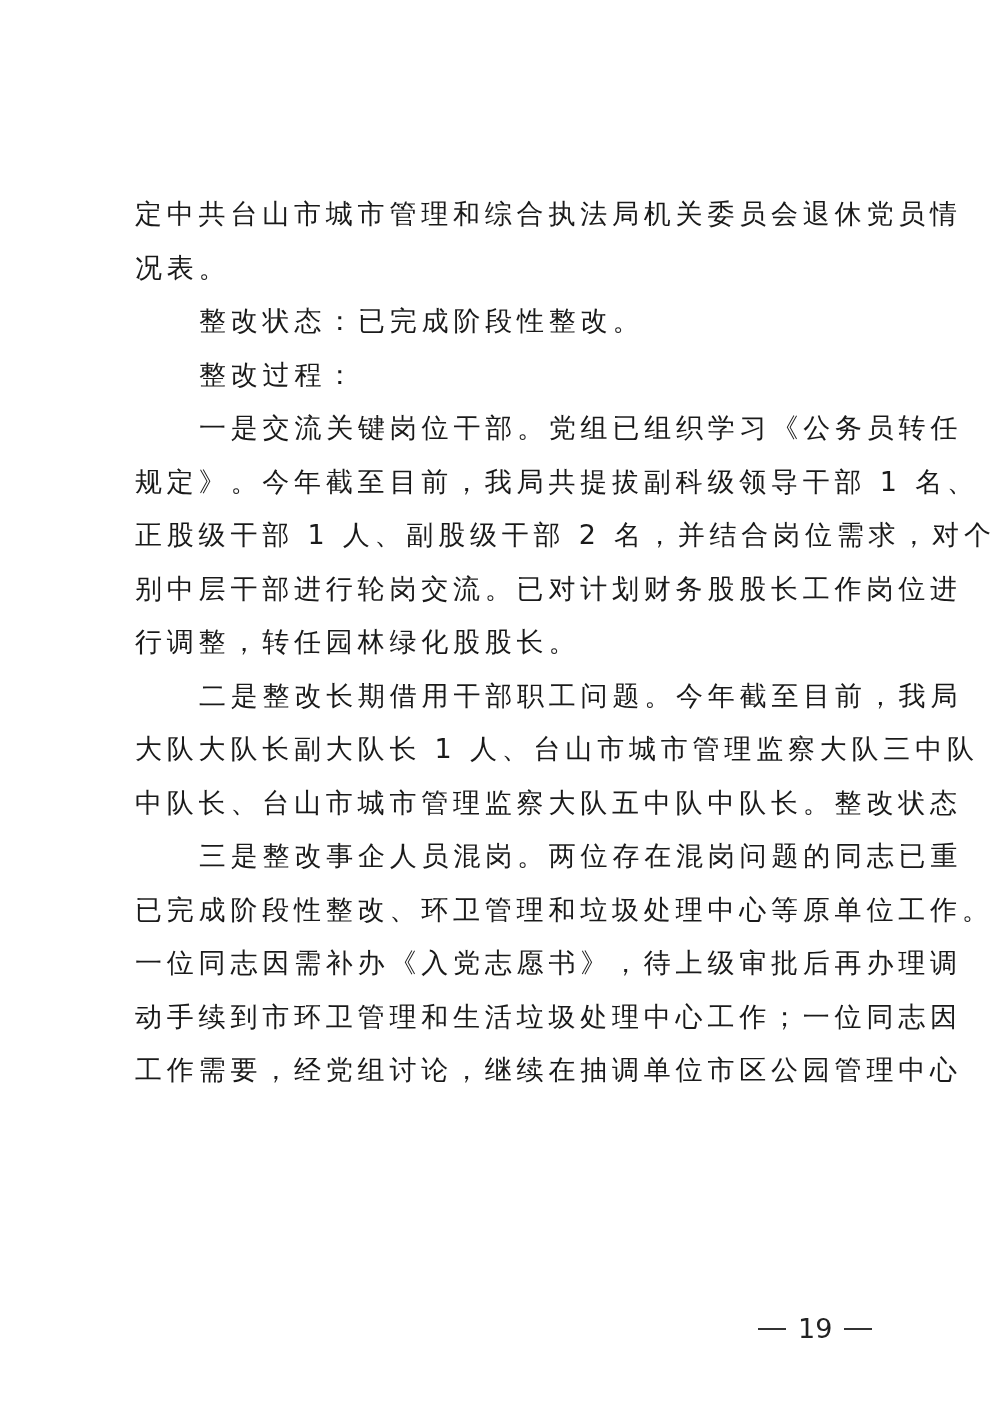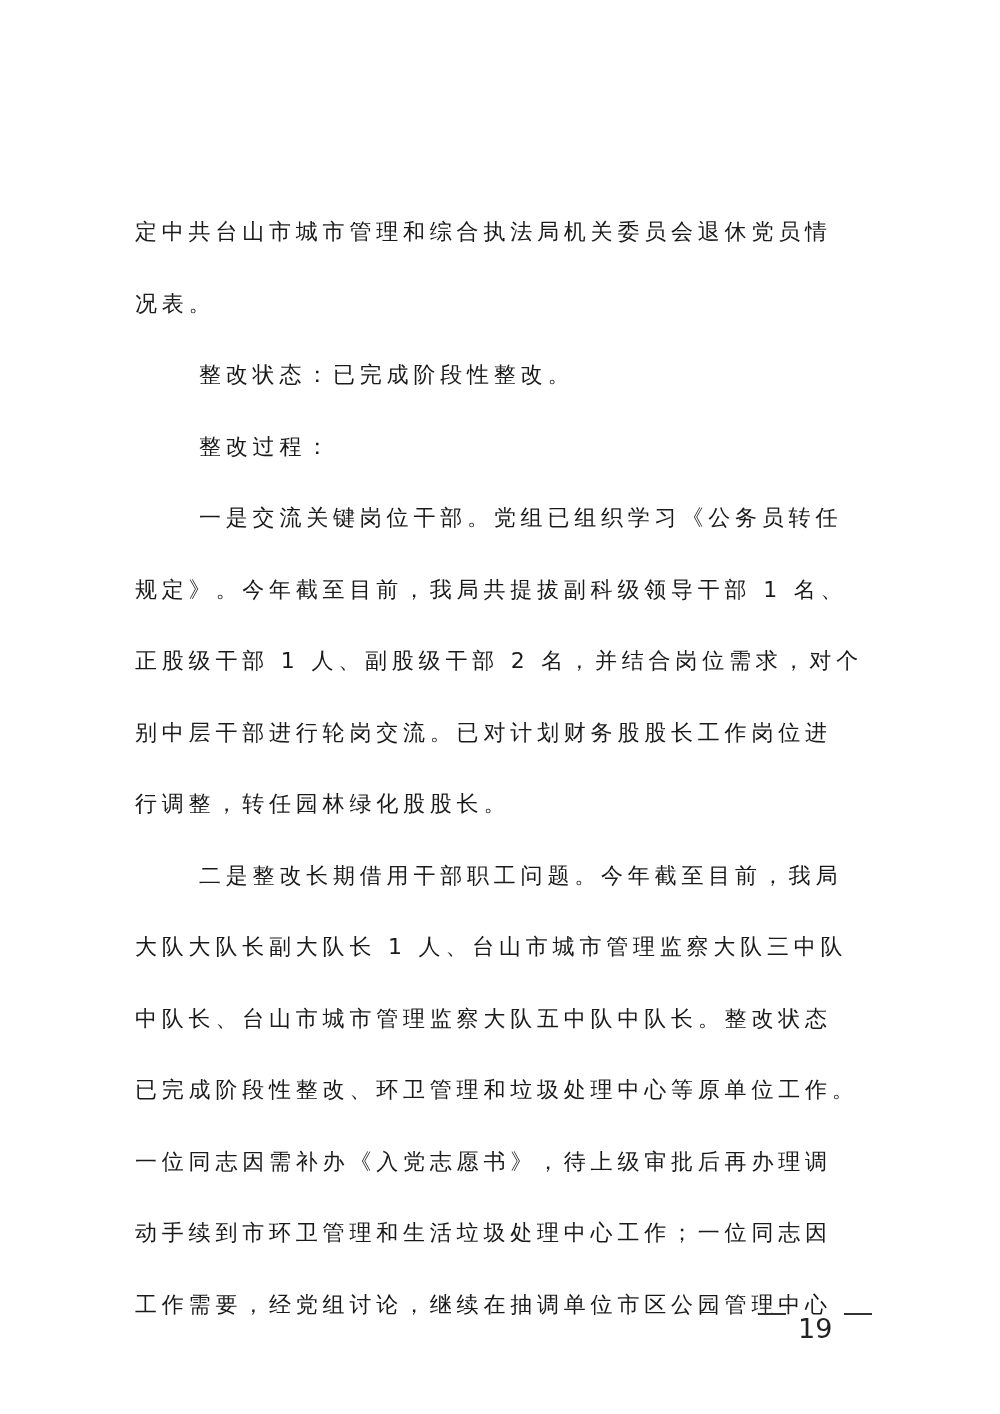--- a/index.html
+++ b/index.html
@@ -17,39 +17,39 @@
     }
     .page {
       position: absolute;
       left: 135px;
       top: 196px;
       width: 740px;
     }
     .line {
       height: 53.5px;
       line-height: 36px;
-      font-size: 22px;
+      font-size: 27px;
       letter-spacing: 4.8px;
       white-space: nowrap;
-      margin-top: 18px;
     }
     .indent {
       padding-left: 64px;
     }
     .bold {
       font-weight: normal;
     }
     .footer {
       position: absolute;
       left: 758px;
       top: 1313px;
       font-size: 27px;
       color: #222;
       font-family: "DejaVu Sans", sans-serif;
       display: flex;
+      align-items: center;
       gap: 12px;
     }
     .dash {
       display: inline-block;
       width: 28px;
       height: 2px;
       background: #333;
     }
   </style>
 </head>
@@ -61,20 +61,21 @@
   <div class="line indent">整改状态：已完成阶段性整改。</div>
   <div class="line indent">整改过程：</div>
   <div class="line indent"><span class="bold">一是</span><span>交流关键岗位干部。党组已组织学习《公务员转任</span></div>
   <div class="line">规定》。今年截至目前，我局共提拔副科级领导干部 1 名、</div>
   <div class="line">正股级干部 1 人、副股级干部 2 名，并结合岗位需求，对个</div>
   <div class="line">别中层干部进行轮岗交流。已对计划财务股股长工作岗位进</div>
   <div class="line">行调整，转任园林绿化股股长。</div>
   <div class="line indent"><span class="bold">二是</span><span>整改长期借用干部职工问题。今年截至目前，我局</span></div>
   <div class="line">大队大队长副大队长 1 人、台山市城市管理监察大队三中队</div>
   <div class="line">中队长、台山市城市管理监察大队五中队中队长。整改状态</div>
+  <div class="line indent"><span class="bold">三是</span><span>整改事企人员混岗。两位存在混岗问题的同志已重</span></div>
   <div class="line">已完成阶段性整改、环卫管理和垃圾处理中心等原单位工作。</div>
   <div class="line">一位同志因需补办《入党志愿书》，待上级审批后再办理调</div>
   <div class="line">动手续到市环卫管理和生活垃圾处理中心工作；一位同志因</div>
   <div class="line">工作需要，经党组讨论，继续在抽调单位市区公园管理中心</div>
 </div>
 
 <div class="footer">
   <span class="dash"></span>
   <span>19</span>
   <span class="dash"></span>

